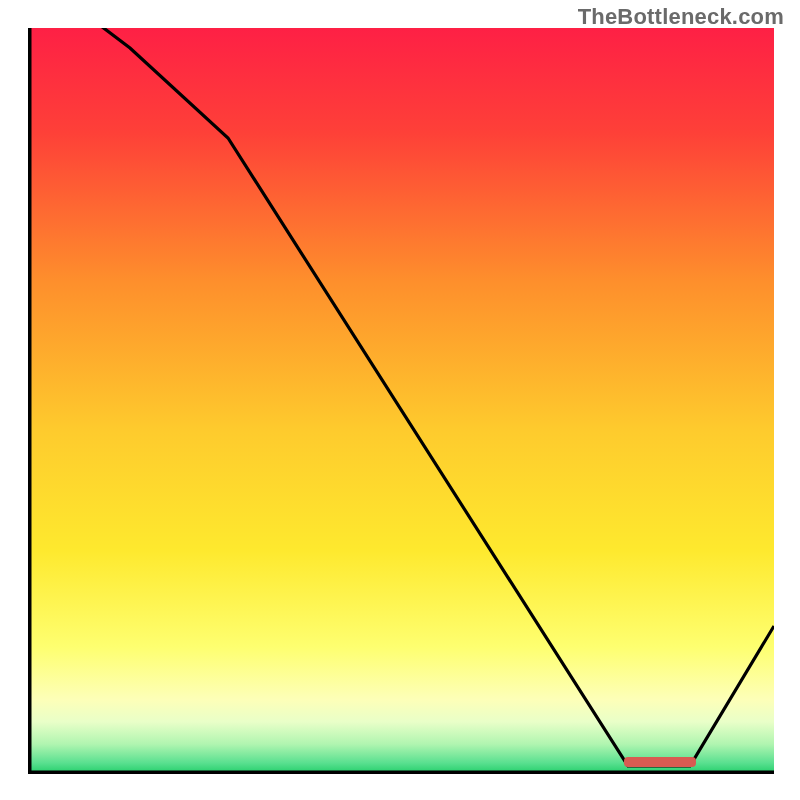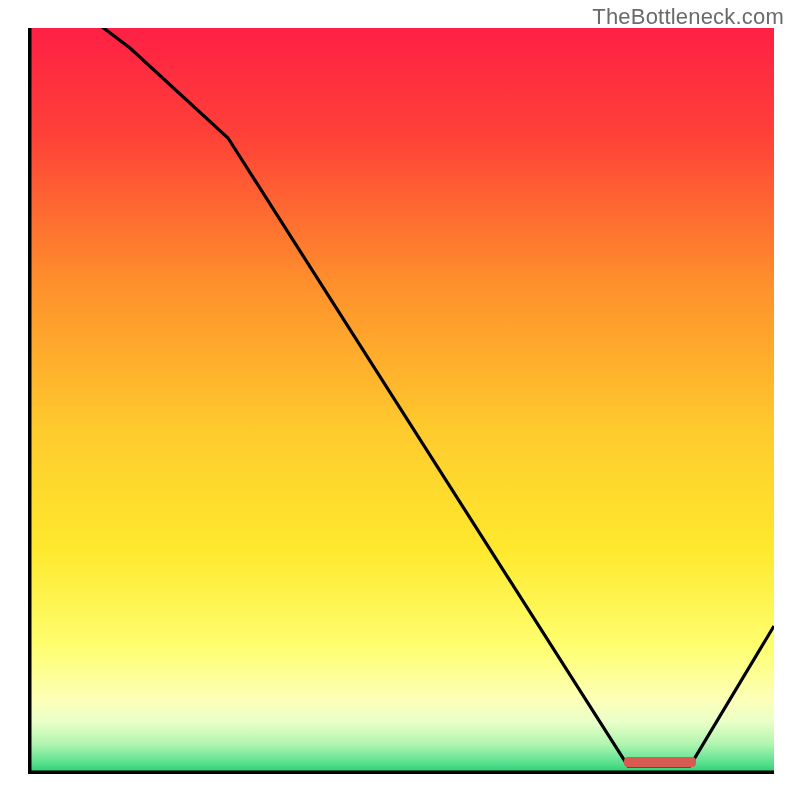--- a/index.html
+++ b/index.html
@@ -11,21 +11,21 @@
     font-family: Arial, sans-serif;
     position: relative;
   }
   .watermark {
     position: absolute;
     top: 4px;
     right: 16px;
     color: #6a6a6a;
     font-size: 22px;
     letter-spacing: 0.2px;
-    font-weight: 400;
+    font-weight: 700;
   }
   .plot-area {
     position: absolute;
     left: 28px;
     top: 28px;
     width: 746px;
     height: 746px;
   }
   .plot-area svg {
     display: block;

